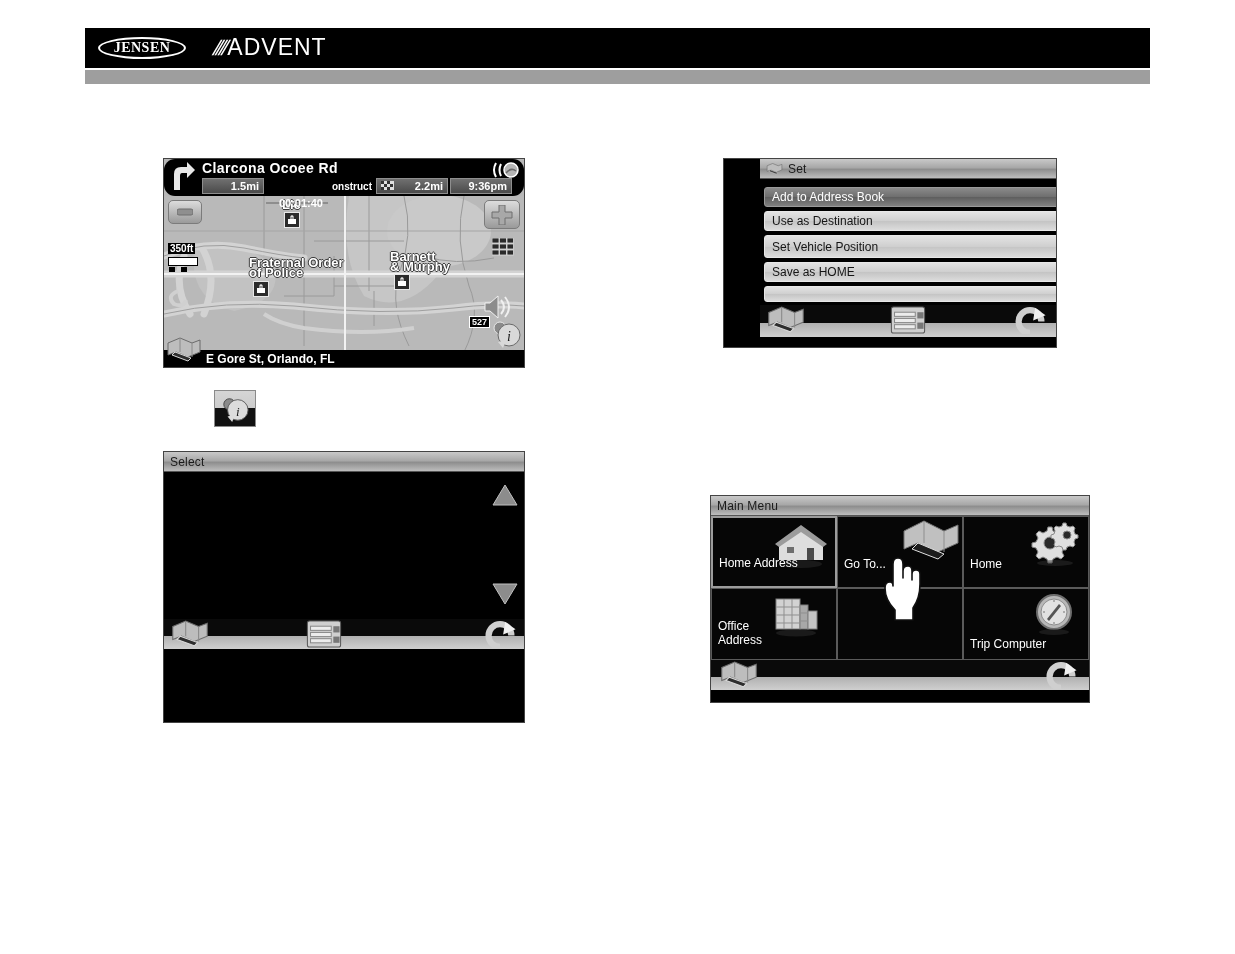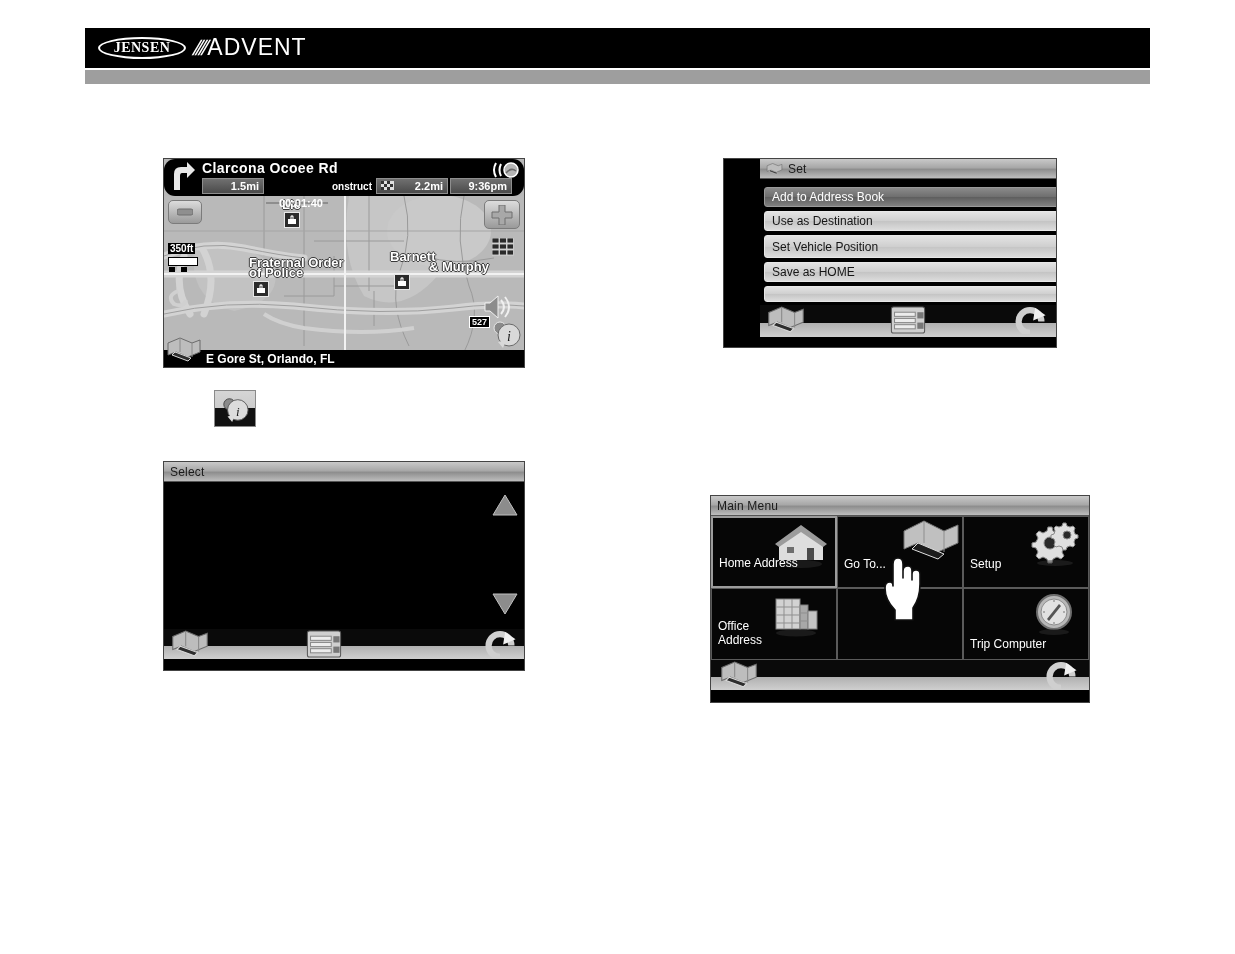--- a/index.html
+++ b/index.html
@@ -12,21 +12,21 @@
   .page { position: relative; width: 1235px; height: 954px; background:#fff; }
 
   
   .header-bar {
     position: absolute; left: 85px; top: 28px;
     width: 1065px; height: 40px;
     background: #000000;
   }
   .logo-row {
     position: absolute; left: 13px; top: 6px;
-    display: flex; align-items: center; gap: 8px;
+    display: flex; align-items: center; gap: 28px;
   }
   .jensen-logo {
     width: 88px; height: 22px;
     border: 2px solid #ffffff;
     border-radius: 50%;
     display: flex; align-items: center; justify-content: center;
     color: #ffffff;
     font-size: 14px; font-weight: bold;
     letter-spacing: 0.5px;
     font-family: "Liberation Serif", serif;
@@ -344,21 +344,21 @@
       <div class="poi-label" style="left:85px; top:62px;">Fraternal Order</div>
       <div class="poi-label" style="left:85px; top:72px;">of Police</div>
       <div class="poi-marker" style="left:89px; top:85px;">
         <svg width="10" height="10" viewBox="0 0 10 10">
           <path d="M1 4 H9 V9 H1 Z" fill="#fff"></path>
             <path d="M3.5 1 Q5 -0.5 6.5 1 L6.5 4 H5.5 L5.5 2 Q5 1 4.5 2 L4.5 4 H3.5 Z" fill="#fff"></path>
         </svg>
       </div>
 
       <div class="poi-label" style="left:226px; top:56px;">Barnett</div>
-      <div class="poi-label" style="left:226px; top:66px;margin-left:39px;">&amp; Murphy</div>
+      <div class="poi-label" style="left:226px; top:66px;">&amp; Murphy</div>
       <div class="poi-marker" style="left:230px; top:78px;">
         <svg width="10" height="10" viewBox="0 0 10 10">
           <path d="M1 4 H9 V9 H1 Z" fill="#fff"></path>
             <path d="M3.5 1 Q5 -0.5 6.5 1 L6.5 4 H5.5 L5.5 2 Q5 1 4.5 2 L4.5 4 H3.5 Z" fill="#fff"></path>
         </svg>
       </div>
     </div>
 
     <div class="map-topbar">
       <div class="turn-arrow">
@@ -412,21 +412,21 @@
 
   <div class="icon-button-standalone" style="left:214px; top:390px;">
     <svg width="30" height="28" viewBox="0 0 32 30">
       <circle cx="10" cy="10" r="6" fill="#8a8a8a" stroke="#444"></circle>
       <circle cx="19" cy="16" r="11" fill="#dcdcdc" stroke="#5a5a5a"></circle>
       <path d="M8 23 L16 21 L13 29 Z" fill="#dcdcdc"></path>
       <text x="19" y="22" font-size="14" font-family="Liberation Serif, serif" font-style="italic" fill="#1a1a1a" text-anchor="middle">i</text>
     </svg>
   </div>
 
-  <div class="screen" style="left:163px; top:461px; width:362px; height:210px;">
+  <div class="screen" style="left:163px; top:451px; width:362px; height:272px;">
     <div class="titlebar">
       <span>Select</span>
     </div>
     <div class="list-body" style="position:relative; height:143px;">
       <div class="scroll-arrow" style="right:6px; top:12px;">
         <svg width="26" height="22" viewBox="0 0 26 22">
           <path d="M13 1 L25 21 L1 21 Z" fill="#8c8c8c" stroke="#bfbfbf"></path>
         </svg>
       </div>
       <div class="scroll-arrow" style="right:6px; bottom:10px;">
@@ -534,21 +534,21 @@
           <svg width="60" height="44" viewBox="0 0 60 44">
             <path d="M4 12 L24 2 L44 12 L58 6 L58 24 L38 33 L18 24 L4 30 Z" fill="#c0c0c0" stroke="#717171"></path>
             <path d="M24 2 L24 24" stroke="#8e8e8e" fill="none"></path>
             <path d="M44 12 L44 33" stroke="#8e8e8e" fill="none"></path>
             <path d="M12 30 L38 40 L44 35 L18 24 Z" fill="#1c1c1c" stroke="#e0e0e0"></path>
           </svg>
         </span>
       </div>
 
       <div class="menu-tile">
-        <span class="tile-label">Setup</span>
+        <span class="tile-label">Home</span>
         <span class="tile-icon">
           <svg width="54" height="46" viewBox="0 0 54 46">
             <g fill="#e0e0e0" stroke="#8a8a8a">
               <path d="M20 6 l4 0 1 4 4 2 4-2 3 3 -2 4 2 4 4 1 0 4 -4 1 -2 4 2 4 -3 3 -4-2 -4 2 -1 4 -4 0 -1-4 -4-2 -4 2 -3-3 2-4 -2-4 -4-1 0-4 4-1 2-4 -2-4 3-3 4 2 4-2 Z"></path>
               <circle cx="22" cy="22" r="6" fill="#2a2a2a"></circle>
               <path d="M41 2 l3 0 1 3 3 1 3-1 2 2 -1 3 1 3 3 1 0 3 -3 1 -1 3 1 3 -2 2 -3-1 -3 1 -1 3 -3 0 -1-3 -3-1 -3 1 -2-2 1-3 -1-3 -3-1 0-3 3-1 1-3 -1-3 2-2 3 1 3-1 Z" transform="translate(-6,0)"></path>
               <circle cx="39" cy="14" r="4" fill="#2a2a2a"></circle>
             </g>
             <ellipse cx="27" cy="42" rx="18" ry="3" fill="#2e2e2e" opacity="0.5"></ellipse>
           </svg>

